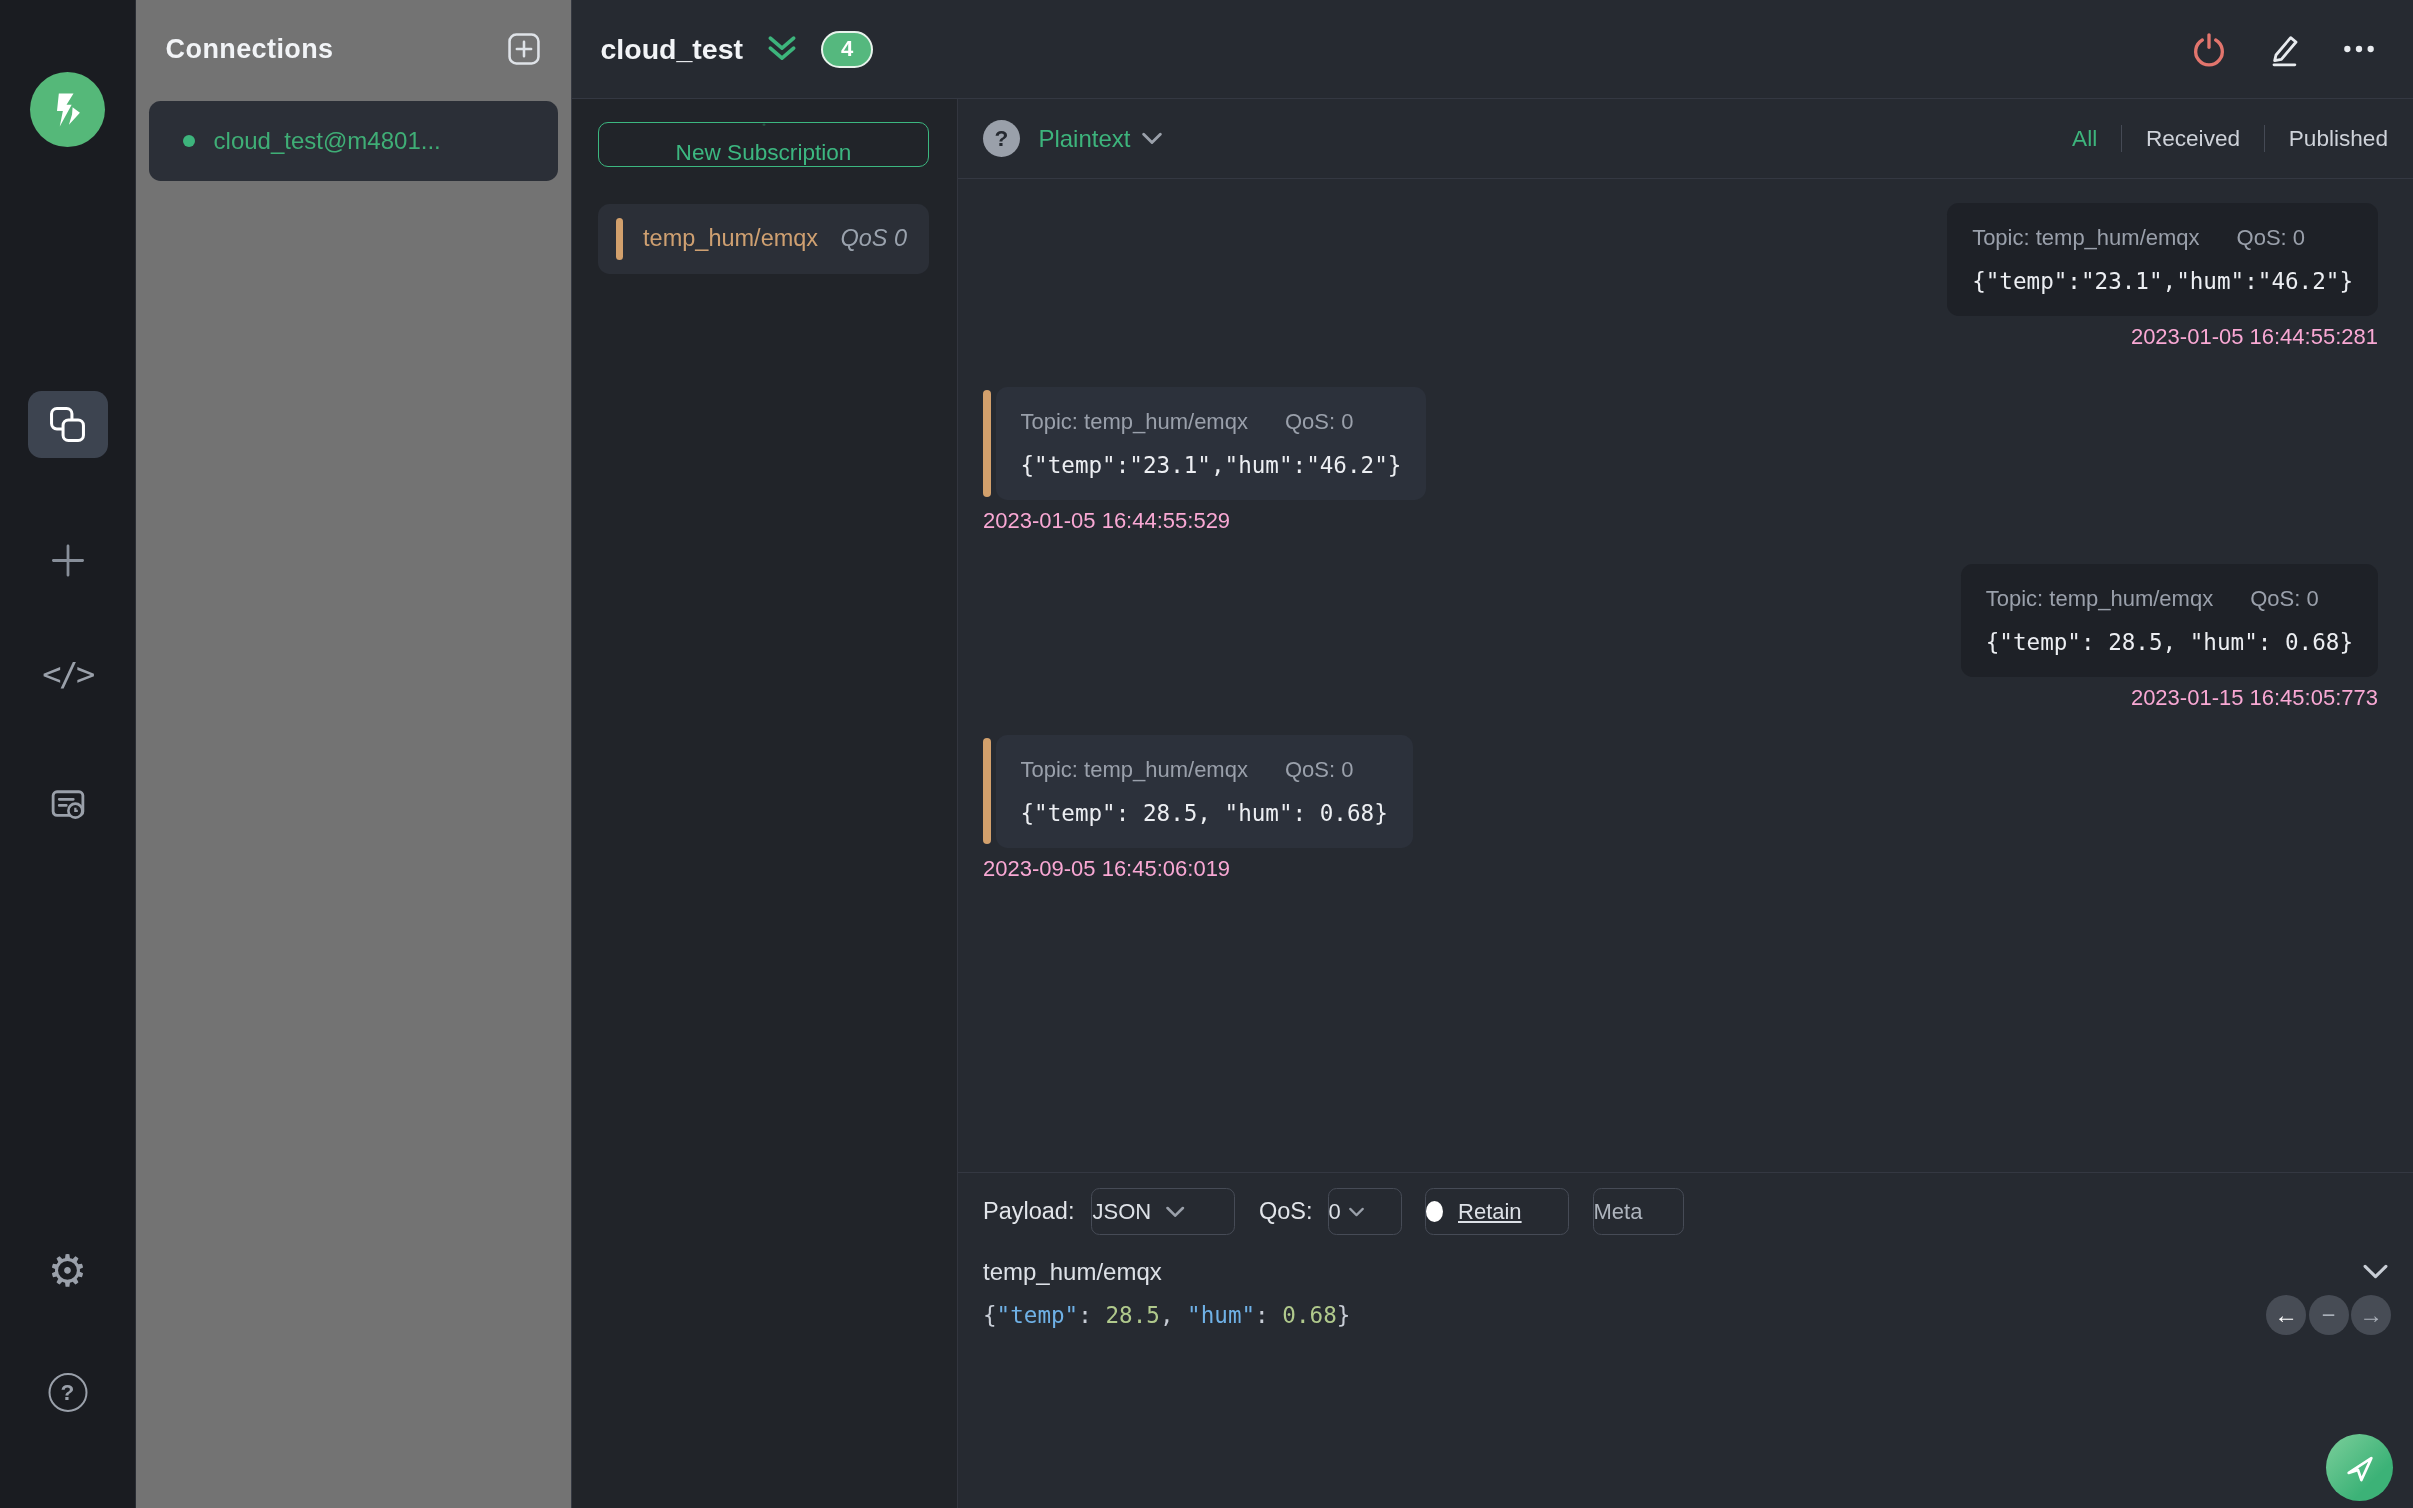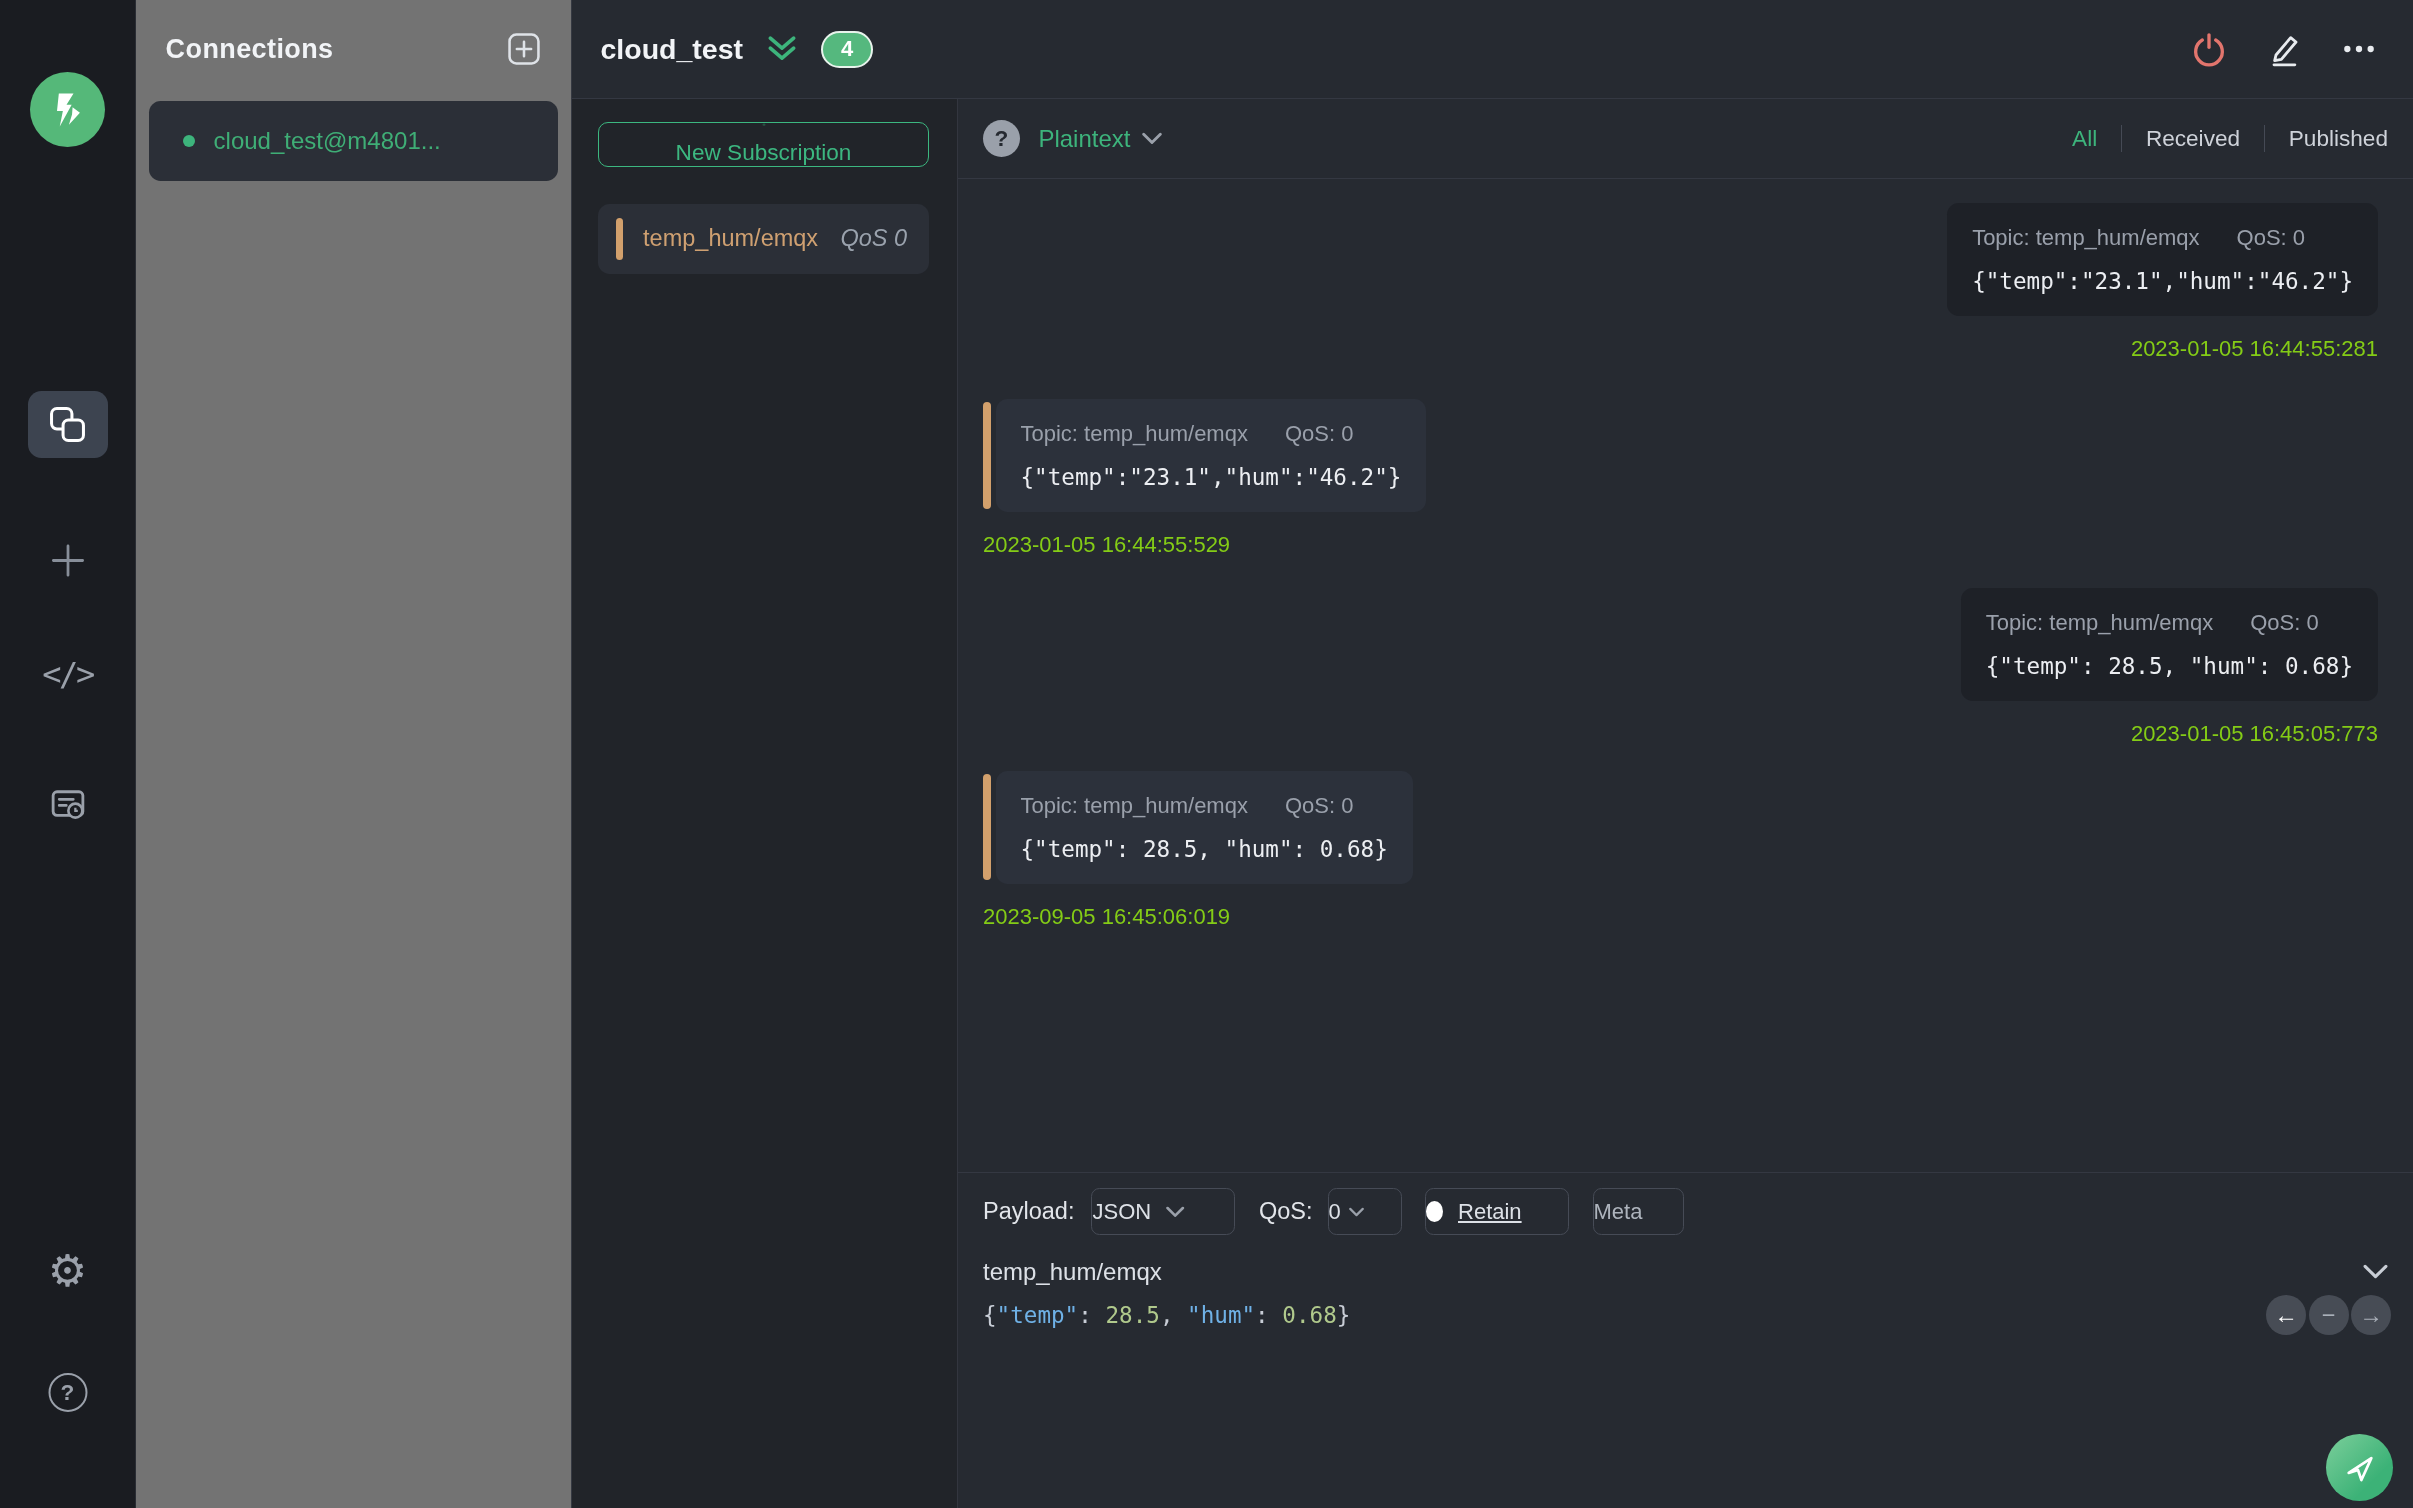--- a/index.html
+++ b/index.html
@@ -66,21 +66,21 @@
   .msg { display:flex; flex-direction:column; }
   .msg.recv { align-items:flex-start; }
   .msg.pub  { align-items:flex-end; }
   .msg-row { display:flex; align-items:stretch; }
   .msg-accent { width:7.5px; border-radius:4.2px; background:#d2a06c; margin:3.4px 5px 3.4px 0; flex:none; }
   .bubble { border-radius:11.7px; padding:22px 25px; }
   .msg.pub  .bubble { background:#1e2127; }
   .msg.recv .bubble { background:#2c313b; }
   .bubble-head { display:flex; gap:37px; color:#9aa0ab; font-size:22px; }
   .bubble-payload { margin-top:17px; font-family:"DejaVu Sans Mono", monospace; font-size:22.6px; color:#eceef2; }
-  .msg-time { margin-top:20px; color:#84cc16; font-size:22px;text-align:right; }
+  .msg-time { margin-top:8px; color:#f9a8d4; font-size:22px;text-align:right; }
   .mt2 { margin-top:37px; } .mt3 { margin-top:30px; } .mt4 { margin-top:23.5px; }
 
   
   .publish { height:336px; flex:none; border-top:1.7px solid #343842; position:relative; padding:15px 25px 0 25px; }
   .pub-toolbar { display:flex; align-items:center; height:47px; gap:0; }
   .pub-label { color:#e2e5ea; font-size:23.5px; }
   .pill { height:47px; border:1.7px solid #464b56; border-radius:8.4px; display:flex; align-items:center; 
           gap:15px; color:#dde1e7; font-size:22px; cursor:pointer; background:transparent; font-family:inherit; }
   .pill-format { width:144px; margin-left:17px; }
   .pill-qos { width:74px; margin-left:15px; gap:8.4px; }
@@ -264,21 +264,21 @@
           <div class="msg pub mt3">
             <div class="msg-row">
               <div class="bubble">
                 <div class="bubble-head">
                   <span>Topic: temp_hum/emqx</span>
                   <span>QoS: 0</span>
                 </div>
                 <div class="bubble-payload">{"temp": 28.5, "hum": 0.68}</div>
               </div>
             </div>
-            <div class="msg-time">2023-01-05 16:45:05:773</div>
+            <div class="msg-time">2023-01-15 16:45:05:773</div>
           </div>
 
           <div class="msg recv mt4">
             <div class="msg-row">
               <span class="msg-accent"></span>
               <div class="bubble">
                 <div class="bubble-head">
                   <span>Topic: temp_hum/emqx</span>
                   <span>QoS: 0</span>
                 </div>

